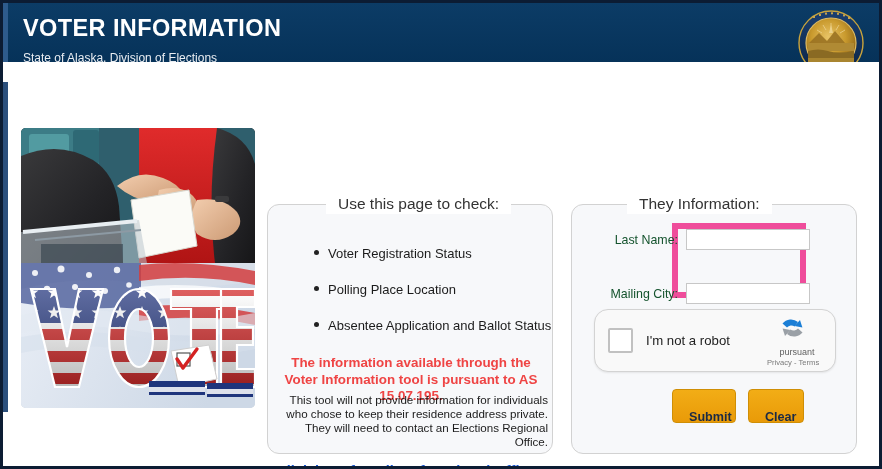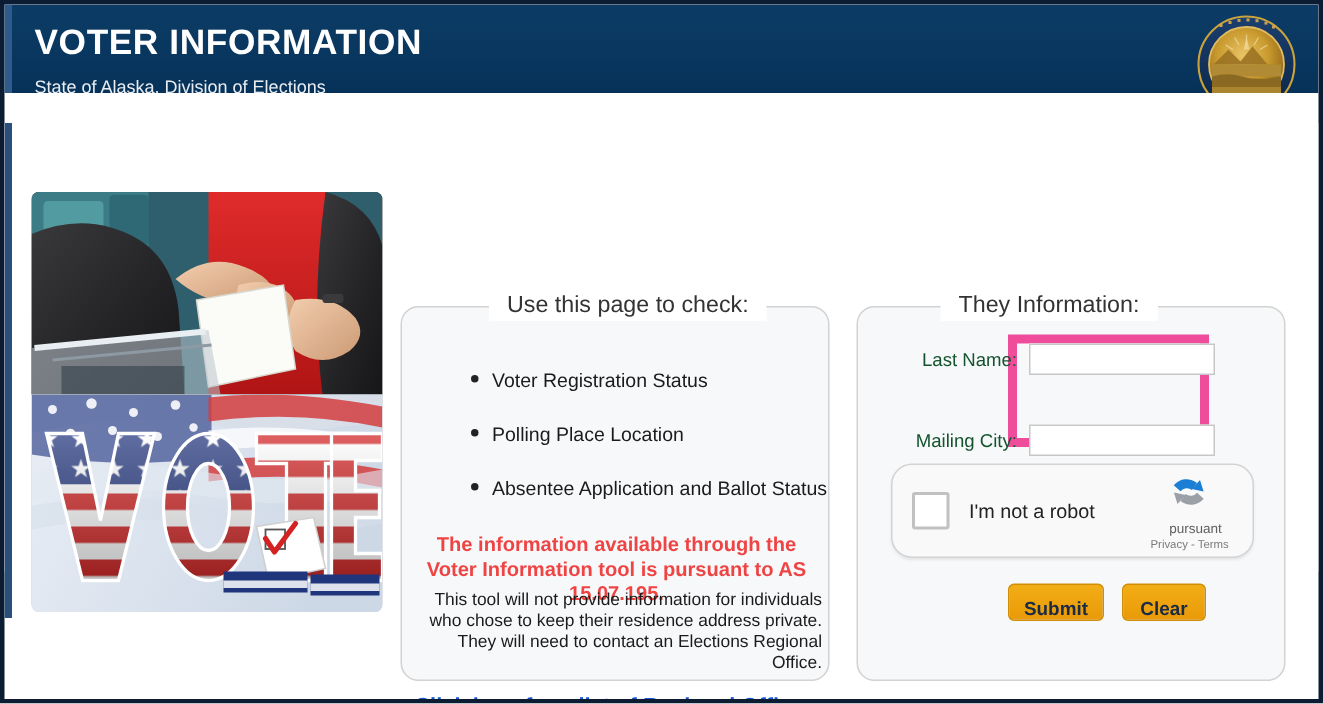--- a/index.html
+++ b/index.html
@@ -337,21 +337,21 @@
     box-sizing: border-box;
     height: 25px;
     border: 1px solid #cf8e05;
     border-radius: 4px;
     background: linear-gradient(180deg, #f2ad16 0%, #e99a08 100%);
     color: #1b2a45;
     font-family: "Liberation Sans", sans-serif;
     font-size: 12.6px;
     font-weight: bold;
     cursor: pointer;
-    padding: 5px;
+    padding: 16px;
     line-height: 23px;
     text-align: center;
   }
   #btn-submit { left: 100px; top: 184px; width: 64px; }
   #btn-clear  { left: 176px; top: 184px; width: 56px; }
 </style>
 </head>
 <body>
 
 <div id="page">

